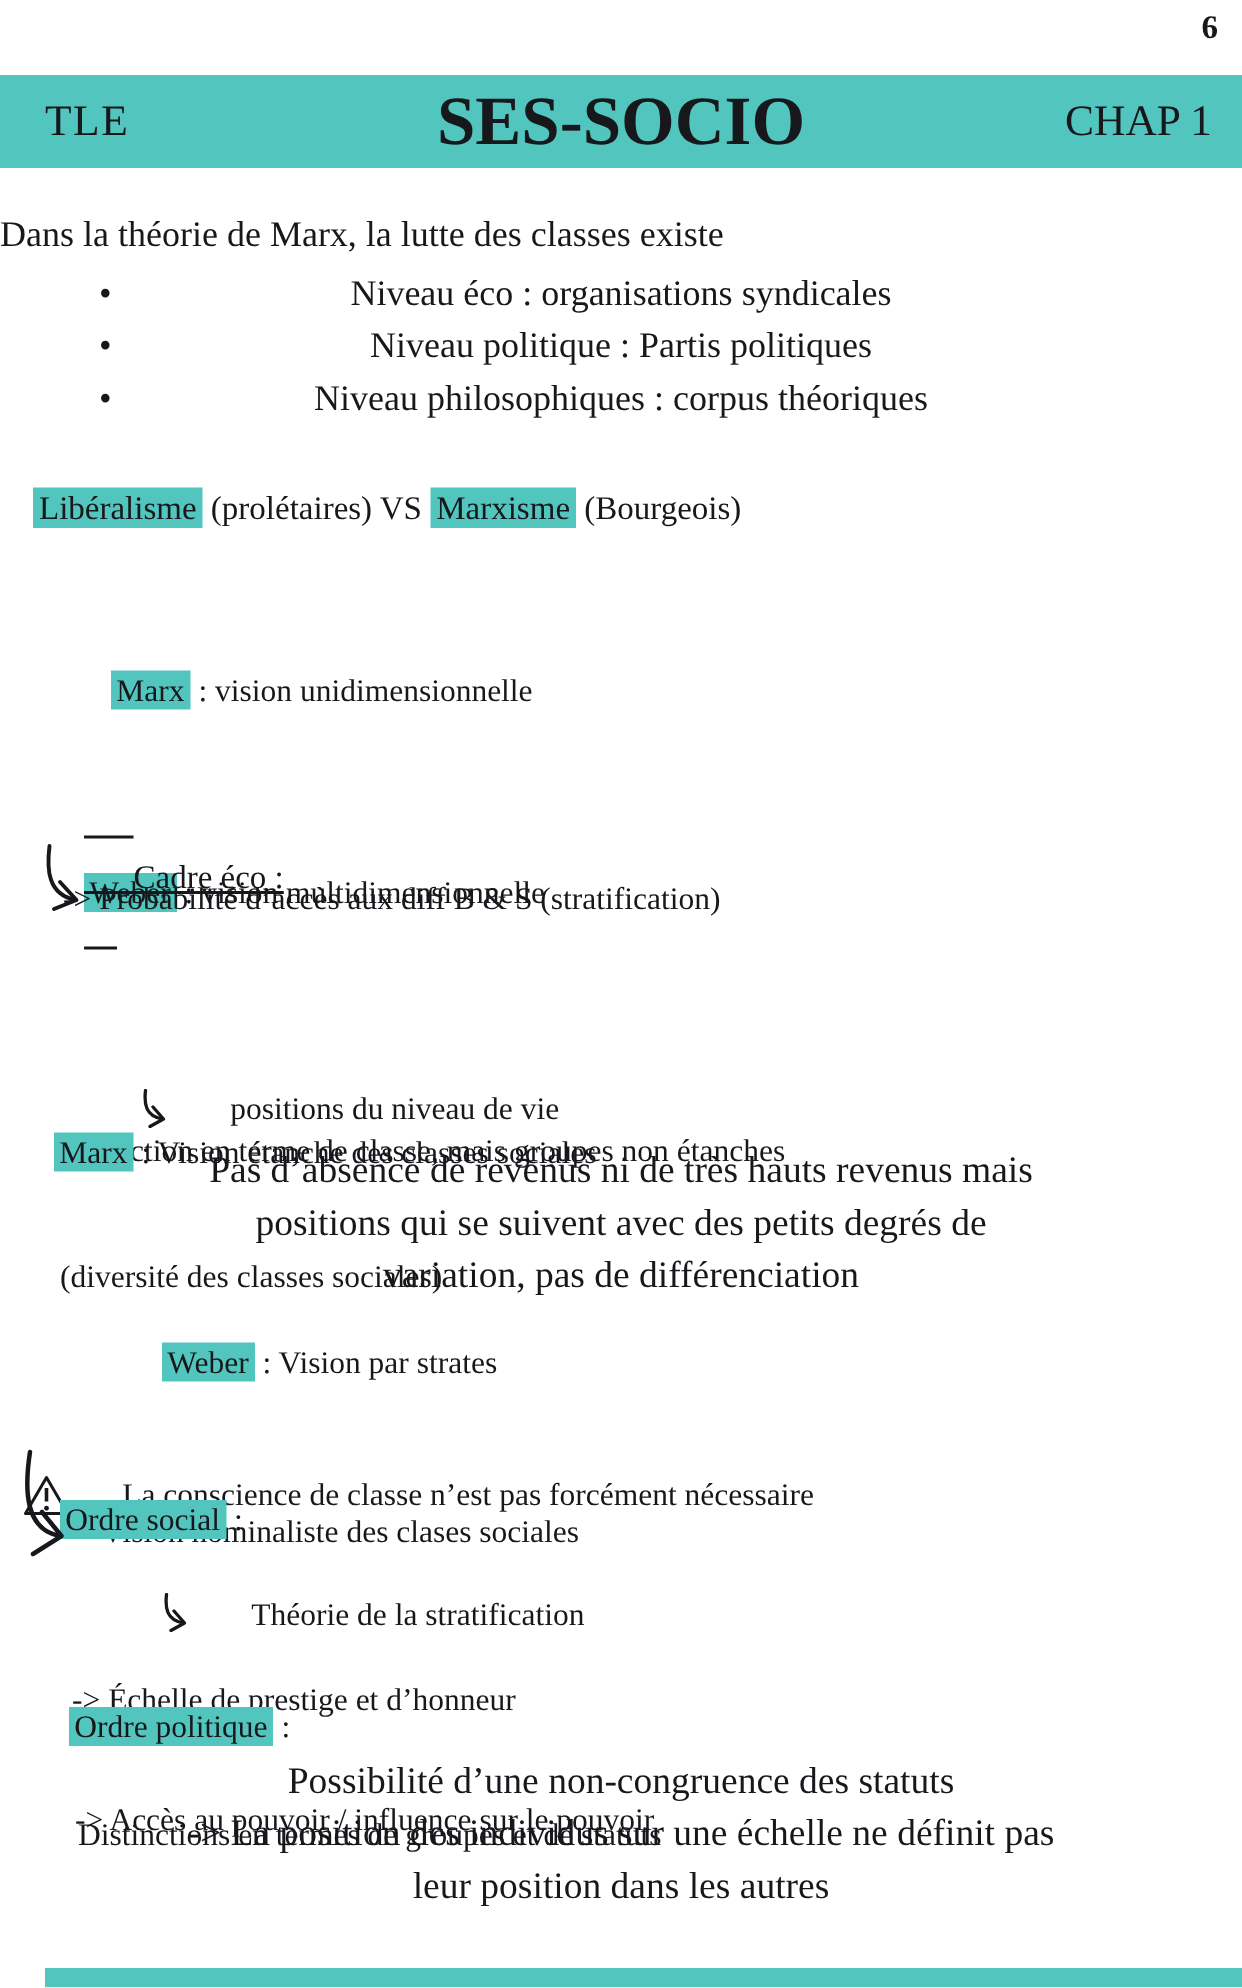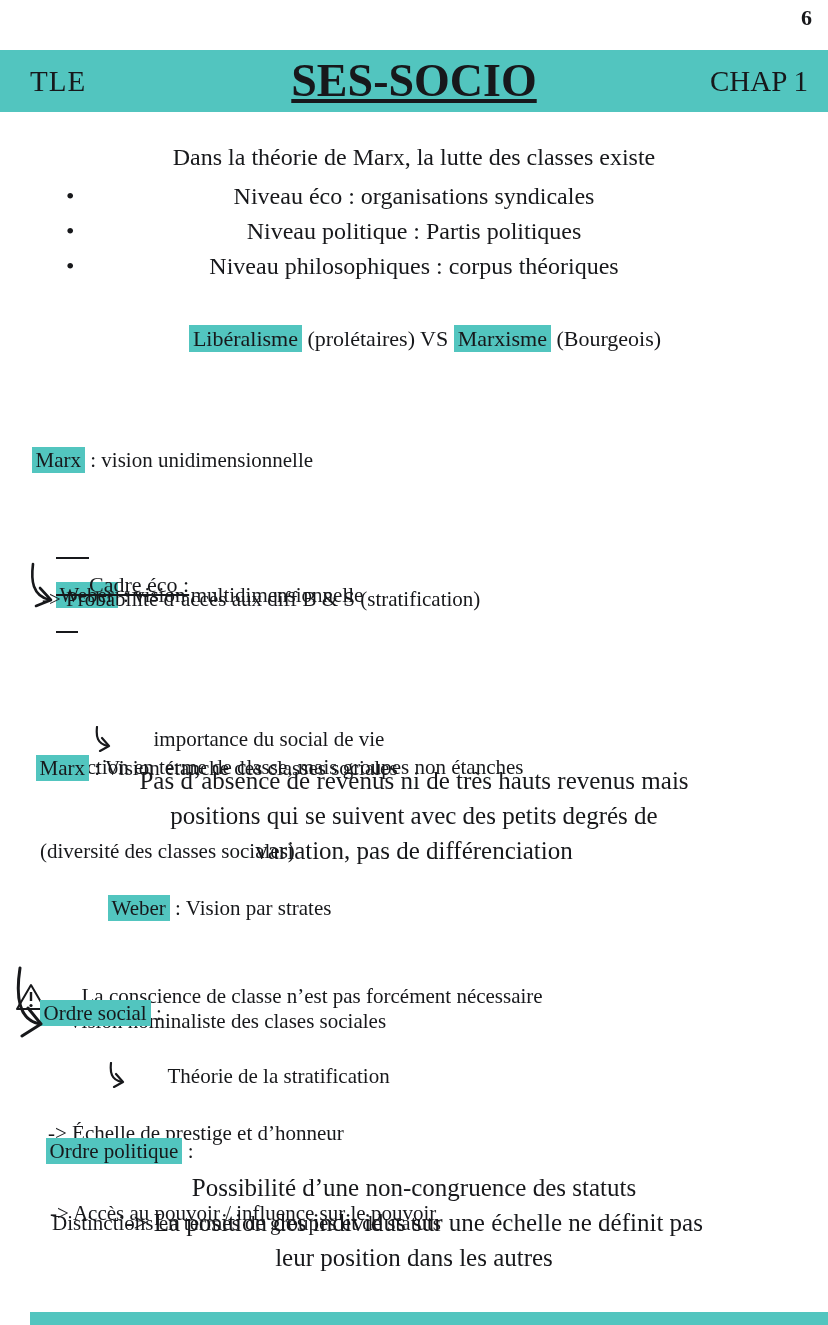--- a/index.html
+++ b/index.html
@@ -6,36 +6,36 @@
   * { box-sizing:border-box; }
   html,body { margin:0; padding:0; background:#ffffff; }
   .page {
     position:relative; width:828px; height:1325px; background:#fff;
     font-family:"Liberation Serif","DejaVu Serif",serif; color:var(--ink);
     overflow:hidden;
   }
   .pagenum { position:absolute; top:5px; right:16px; font-size:22px; font-weight:600; }
   .topbar { position:absolute; top:50px; left:0; right:0; height:62px; background:var(--teal); }
   .topbar .left-label  { position:absolute; left:30px; top:0; height:62px; line-height:62px; font-size:29px; letter-spacing:1px; }
-  .topbar .bar-title   { position:absolute; left:0; right:0; top:0; height:62px; line-height:62px; text-align:center; font-size:46px; font-weight:700;text-decoration:underline; }
+  .topbar .bar-title   { position:absolute; left:0; right:0; top:0; height:62px; line-height:62px; text-align:center; font-size:46px; font-weight:700; }
   .topbar .right-label { position:absolute; right:20px; top:0; height:45px; line-height:62px; font-size:29px; }
 
-  .center { text-align:center; }
+  .center { text-align:left; }
   .hl { background:var(--teal); padding:1px 4px; }
   .pre { white-space:pre-wrap; }
 
   .intro-line { position:absolute; top:144px; left:0; right:0; font-size:24px; }
   .bullets { position:absolute; top:179px; left:0; right:0; }
   .bullet-row { position:relative; height:35px; line-height:35px; font-size:24px; text-align:center; }
   .bullet-row .dot { position:absolute; left:66px; top:0; font-size:24px; }
 
   .versus { position:absolute; top:300px; left:0; right:0; font-size:22px; }
 
   .visions { position:absolute; top:366px; left:0; right:0; font-size:21px; line-height:27px; }
-  .visions .v1 { }
+  .visions .v1 { padding-left:42px; }
   .visions .v2 { padding-left:24px; }
 
   .block { font-size:21px; line-height:28px; }
   .cadre { position:absolute; top:436px; left:0; right:0; }
   .cadre .title-row { position:relative; height:37px; line-height:37px; padding-left:56px; font-size:22px;text-decoration:underline; }
   .cadre .title-row .arrow { position:absolute; left:26px; top:-4px; }
   .cadre .l1 { padding-left:42px; }
   .cadre .l2 { position:relative; height:28px; padding-left:122px; }
   .cadre .l2 .arrow { position:absolute; left:92px; top:1px; }
   .cadre .l3, .cadre .l4 { padding-left:40px; }
@@ -124,21 +124,21 @@
       <span>Cadre éco :</span>
     </div>
     <div class="l1">-&gt; Probabilité d’accès aux diff B &amp; S (stratification)</div>
     <div class="l2">
       <span class="arrow">
         <svg width="22" height="26" viewBox="0 0 22 26" fill="none" stroke="currentColor" stroke-width="2.2" stroke-linecap="round" stroke-linejoin="round">
           <path d="M5 1 C4 10 5 18 16 20"></path>
             <path d="M10 12 L17 20 L8 25"></path>
         </svg>
       </span>
-      <span>importance du social de vie</span>
+      <span>positions du niveau de vie</span>
     </div>
     <div class="l3">distinction en terme de classe, mais groupes non étanches</div>
     <div class="l4">(diversité des classes sociales)</div>
     <div class="warn">
       <span class="wicon">
         <svg width="32" height="28" viewBox="0 0 32 28" fill="none" stroke="currentColor" stroke-width="2" stroke-linejoin="round">
           <path d="M16 2 L30 26 L2 26 Z"></path>
           <line x1="16" y1="9" x2="16" y2="18" stroke-width="2.4"></line>
           <circle cx="16" cy="22.5" r="1.6" fill="currentColor" stroke="none"></circle>
         </svg>

